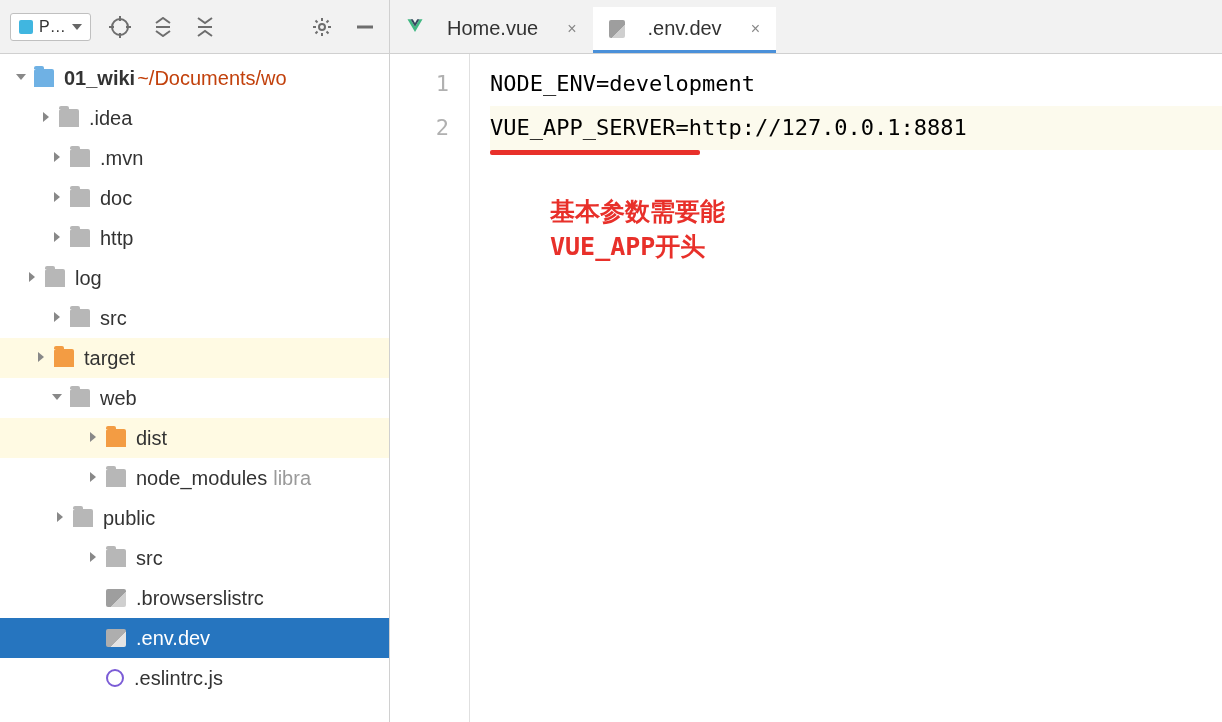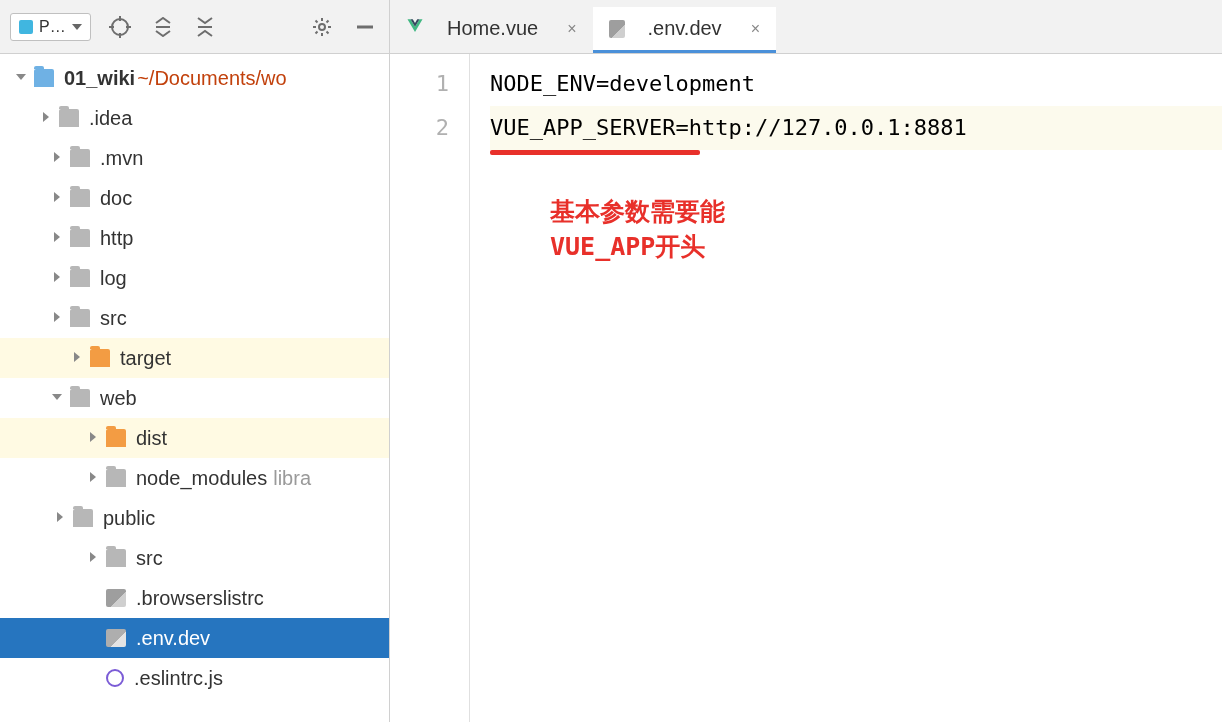--- a/index.html
+++ b/index.html
@@ -287,35 +287,35 @@
             <span class="folder-icon gray"></span>
             <span>doc</span>
           </div>
           <div class="tree-row" style="padding-left: 48px;">
             <span class="arrow"><svg width="12" height="12" viewBox="0 0 12 12">
                 <path d="M3 1 L9 6 L3 11 Z" fill="currentColor"></path>
               </svg></span>
             <span class="folder-icon gray"></span>
             <span>http</span>
           </div>
+          <div class="tree-row" style="padding-left: 23px;">
+            <span class="arrow"><svg width="12" height="12" viewBox="0 0 12 12">
+                <path d="M3 1 L9 6 L3 11 Z" fill="currentColor"></path>
+              </svg></span>
+            <span class="folder-icon gray"></span>
+            <span>log</span>
+          </div>
           <div class="tree-row" style="padding-left: 48px;">
             <span class="arrow"><svg width="12" height="12" viewBox="0 0 12 12">
                 <path d="M3 1 L9 6 L3 11 Z" fill="currentColor"></path>
               </svg></span>
             <span class="folder-icon gray"></span>
-            <span>log</span>
-          </div>
-          <div class="tree-row" style="padding-left: 48px;">
-            <span class="arrow"><svg width="12" height="12" viewBox="0 0 12 12">
-                <path d="M3 1 L9 6 L3 11 Z" fill="currentColor"></path>
-              </svg></span>
-            <span class="folder-icon gray"></span>
             <span>src</span>
           </div>
-          <div class="tree-row highlight-yellow" style="padding-left: 68px;">
+          <div class="tree-row highlight-yellow" style="padding-left: 32px;">
             <span class="arrow"><svg width="12" height="12" viewBox="0 0 12 12">
                 <path d="M3 1 L9 6 L3 11 Z" fill="currentColor"></path>
               </svg></span>
             <span class="folder-icon orange"></span>
             <span>target</span>
           </div>
           <div class="tree-row" style="padding-left: 48px;">
             <span class="arrow"><svg width="12" height="12" viewBox="0 0 12 12">
                 <path d="M1 3 L6 9 L11 3 Z" fill="currentColor"></path>
               </svg></span>

